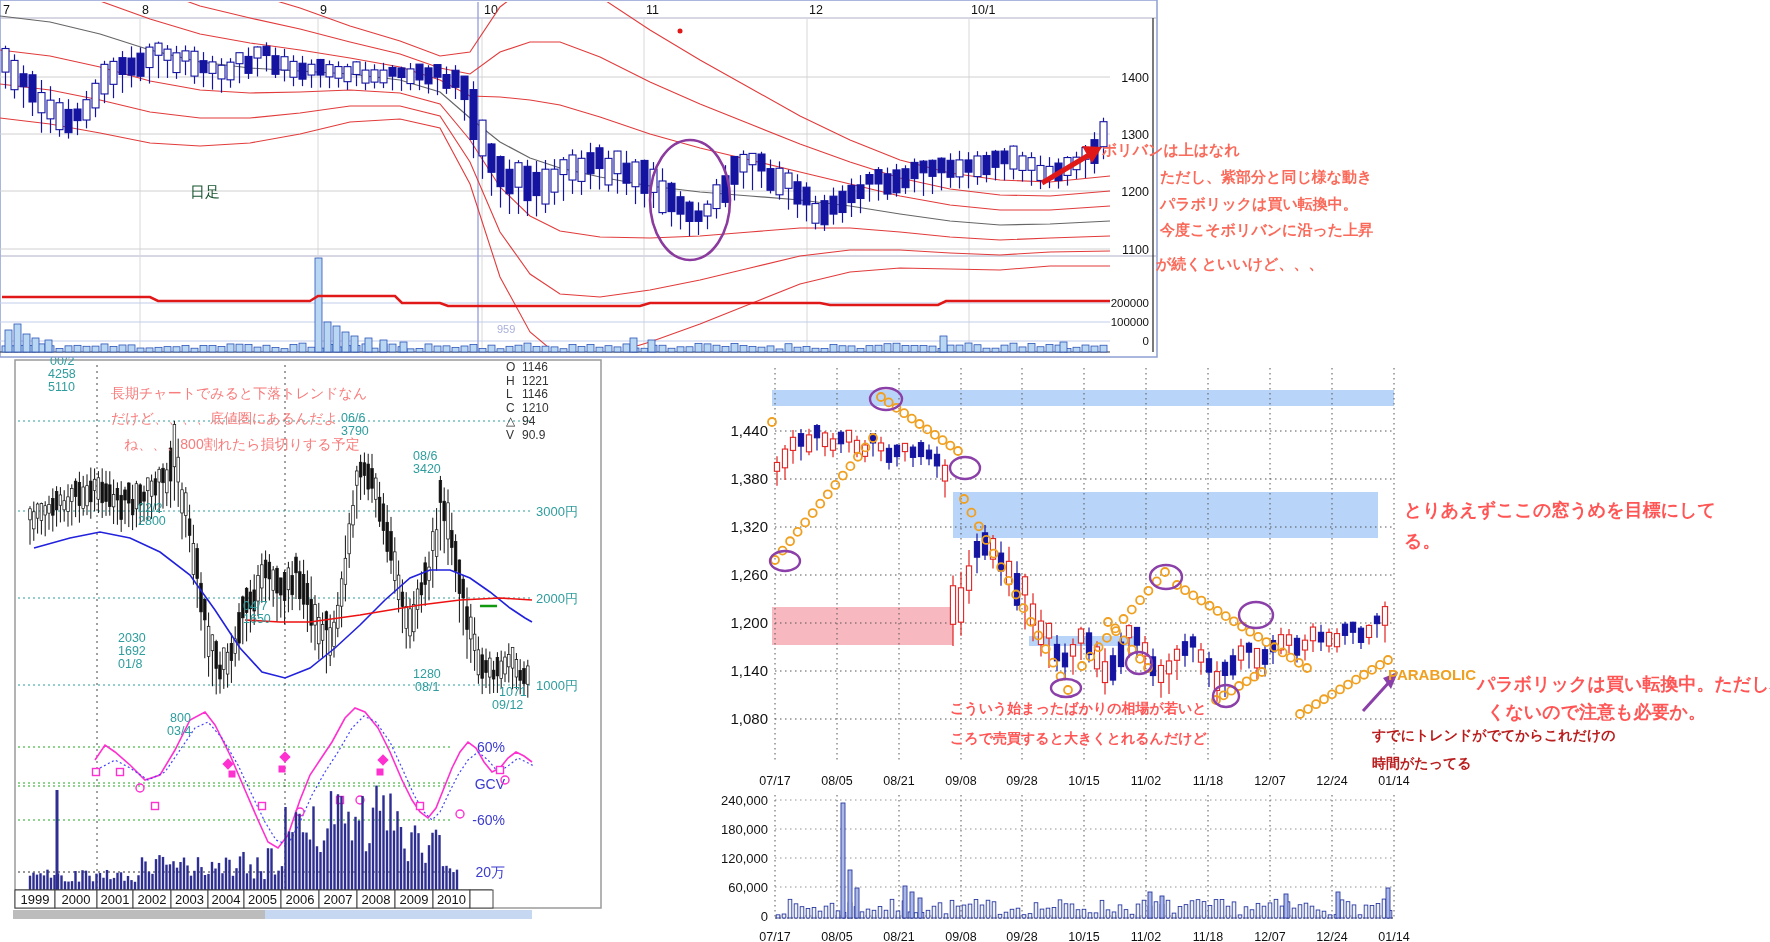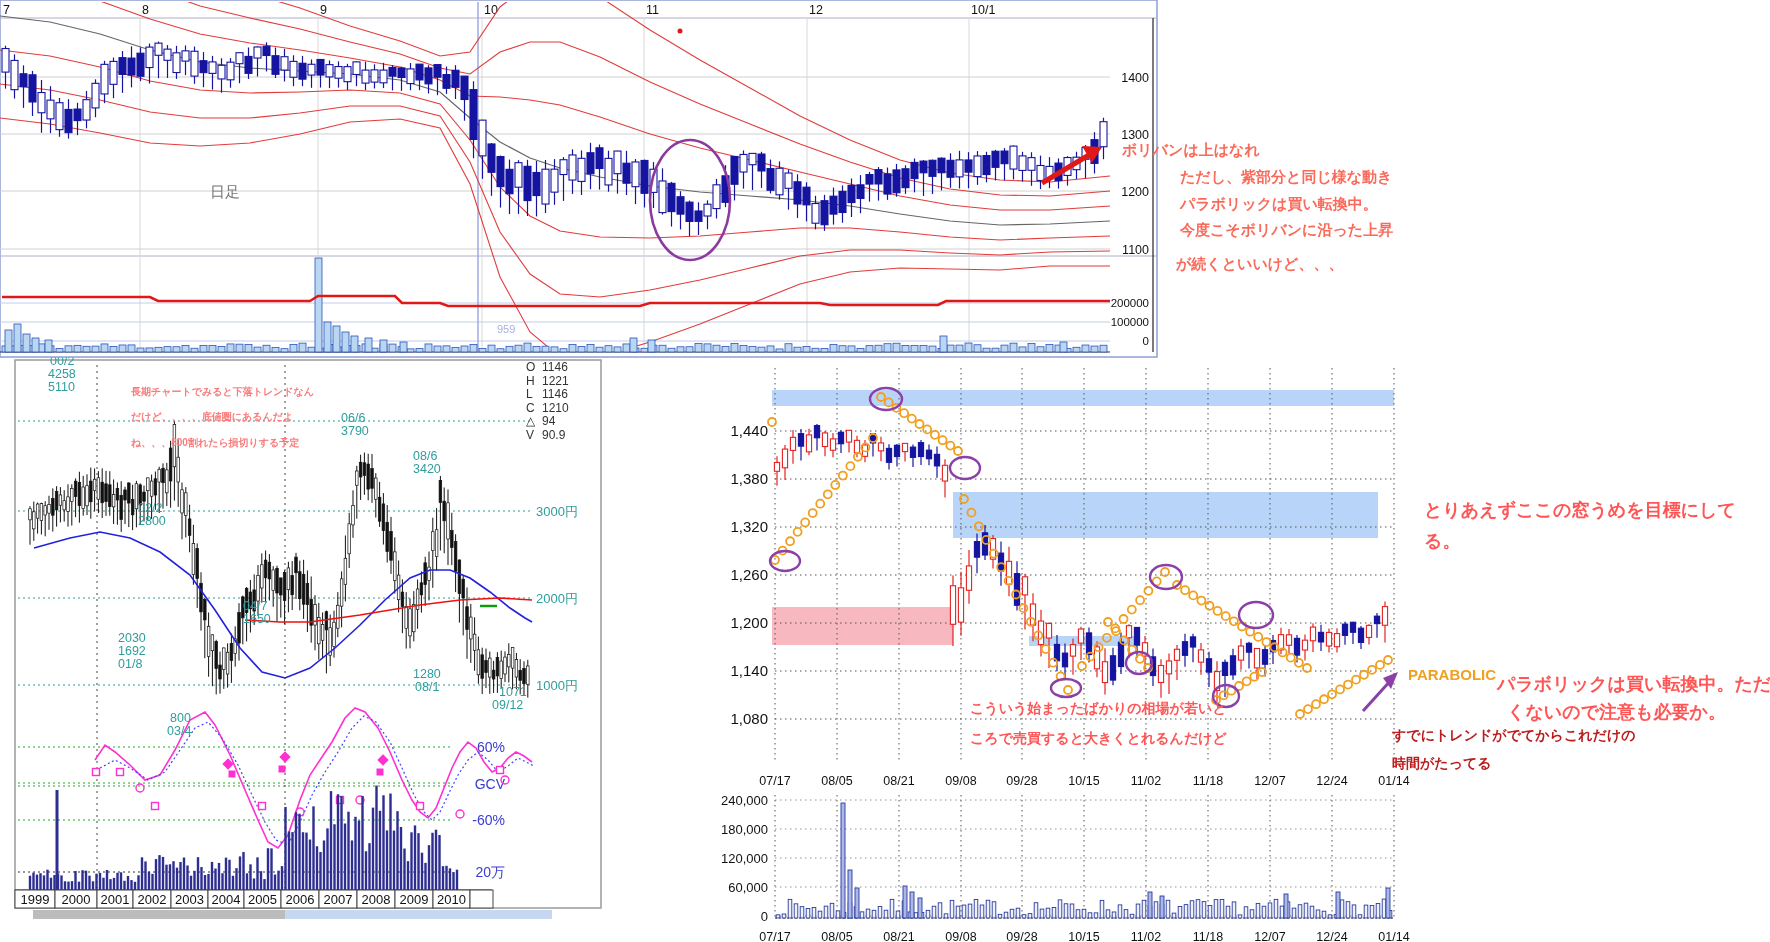--- a/index.html
+++ b/index.html
@@ -1,25 +1,25 @@
 <!DOCTYPE html>
 <html><head>
 <meta charset="utf-8">
 <style>
   html,body{margin:0;padding:0;background:#ffffff;}
   body{width:1770px;height:942px;position:relative;overflow:hidden;
        font-family:"Liberation Sans", sans-serif;}
-  .abs{position:absolute;white-space:nowrap;margin-left:20px;}
+  .abs{position:absolute;white-space:nowrap;}
   #stage{position:absolute;left:0;top:0;}
   .note-red{color:#fa6a5a;font-size:15px;font-weight:bold;}
-  .note-red2{color:#f87c7c;font-size:10px;font-weight:bold;}
+  .note-red2{color:#f87c7c;font-size:14px;font-weight:normal;}
   .note-red3{color:#ff5555;font-size:18px;font-weight:bold;}
   .note-purple{color:#b91c1c;font-size:14px;font-weight:bold;}
   .note-orange{color:#f0a020;font-size:15px;font-weight:bold;font-family:Liberation Sans, sans-serif;}
-  .timeframe{color:#737373;font-size:15px;}
+  .timeframe{color:#14532d;font-size:15px;}
   .legend{color:#333;font-size:12px;line-height:13.5px;}
   .legend .row{display:flex;width:56px;}
   .legend .k{width:16px;}
   .legend .v{flex:1;}
   .scroll-gray{background:#bcbcbc;}
   .scroll-blue{background:#c6d7f2;}
 </style>
 </head>
 <body>
 
@@ -1392,21 +1392,21 @@
 
 <div class="abs timeframe" style="left:190px;top:183px">日足</div>
 <div class="abs note-red" style="left:1102px;top:141px">ボリバンは上はなれ</div>
 <div class="abs note-red" style="left:1160px;top:168px">ただし、紫部分と同じ様な動き</div>
 <div class="abs note-red" style="left:1160px;top:195px">パラボリックは買い転換中。</div>
 <div class="abs note-red" style="left:1160px;top:221px">今度こそボリバンに沿った上昇</div>
 <div class="abs note-red" style="left:1156px;top:255px">が続くといいけど、、、</div>
 
 <div class="abs note-red2" style="left:111px;top:385px">長期チャートでみると下落トレンドなん</div>
 <div class="abs note-red2" style="left:111px;top:410px">だけど、、、、底値圏にあるんだよ</div>
-<div class="abs note-red2" style="left:111px;top:436px">ね、、、800割れたら損切りする予定</div>
+<div class="abs note-red2" style="left:124px;top:436px">ね、、、800割れたら損切りする予定</div>
 <div class="abs legend" style="left:506px;top:361px">
   <div class="row">
       <span class="k">O</span>
       <span class="v">1146</span>
     </div>
   <div class="row">
       <span class="k">H</span>
       <span class="v">1221</span>
     </div>
   <div class="row">

